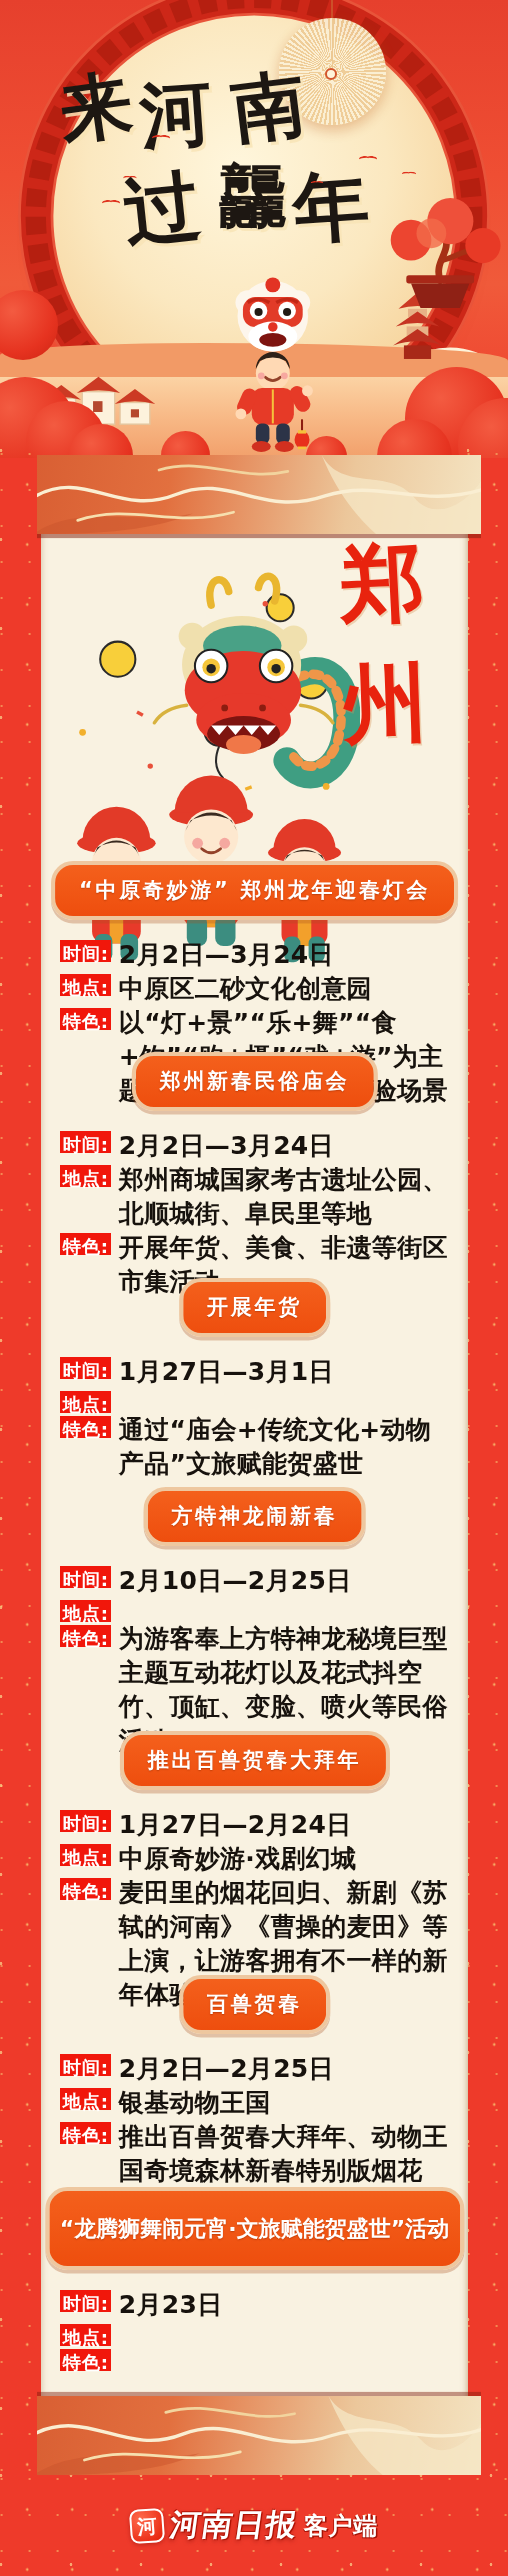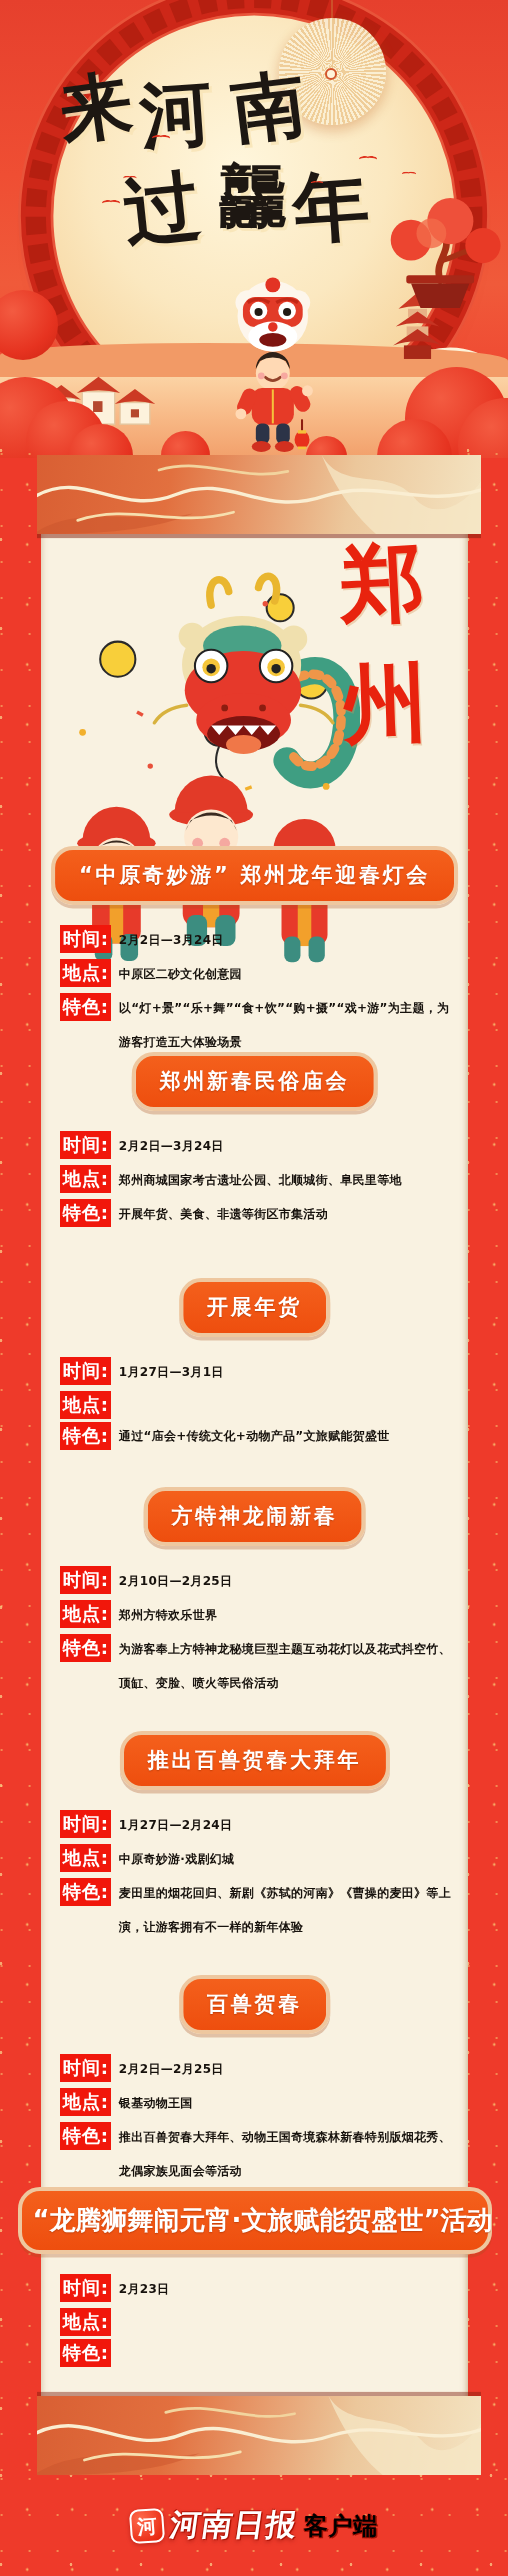--- a/index.html
+++ b/index.html
@@ -44,42 +44,42 @@
   .bar.top{top:455px;box-shadow:0 4.1px 0 rgba(126,28,10,.5);}
   .bar.bottom{top:2396px;box-shadow:0 -4.1px 0 rgba(126,28,10,.45);}
   .bar svg{position:absolute;left:0;top:0;width:100%;height:100%;}
   .paper{position:absolute;left:41px;top:532px;width:427px;height:1867px;z-index:3;
          background:#f9f2e1;
          box-shadow:inset -4.7px 0 6.1px -4.1px rgba(150,105,55,.55),inset 4.7px 0 6.1px -4.1px rgba(150,105,55,.35);}
   .city{position:absolute;color:#e8230e;font-weight:900;line-height:1;
         text-shadow:1.4px 2px 0 rgba(214,150,90,.35);}
   
   .event{position:absolute;left:0;width:427px;}
-  .e1{top:314px}.e2{top:520px}.e3{top:746px}.e4{top:955px}.e5{top:1199px}.e6{top:1443px}.e7{top:1655px}
+  .e1{top:329px}.e2{top:520px}.e3{top:746px}.e4{top:955px}.e5{top:1199px}.e6{top:1443px}.e7{top:1655px}
   .badge{position:relative;left:50%;transform:translateX(-50%);width:max-content;max-width:474px;
          background:linear-gradient(180deg,#f4601c,#ee4e0e);
          border:4.7px solid #eec79f;border-radius:22px;box-shadow:0 3.4px 0 rgba(170,80,30,.3);
          color:#fff;font-weight:900;font-size:21px;letter-spacing:2.7px;
          padding:0 24.4px;line-height:51px;white-space:nowrap;
          text-shadow:0 1.4px 1.4px rgba(140,40,0,.45);margin-bottom:17.6px;}
-  .e7 .badge{font-size:26px;letter-spacing:0;padding:4px 11px;}
+  .e7 .badge{font-size:22px;letter-spacing:0;padding:12px 11px;}
   .row{display:flex;align-items:flex-start;gap:7.5px;padding:0 14.2px 0 19px;}
   .tag{flex:none;background:#f1170b;color:#fff;font-size:18.3px;font-weight:700;
-       height:28px;line-height:28.4px;padding:0 2.7px;margin-top:2.7px;letter-spacing:0.7px;}
-  .row p{margin:0;flex:1;font-size:12px;font-weight:700;color:#17120d;line-height:34px;letter-spacing:0.3px;}
+       height:22px;line-height:28.4px;padding:0 2.7px;margin-top:2.7px;letter-spacing:0.7px;}
+  .row p{margin:0;flex:1;font-size:25px;font-weight:700;color:#17120d;line-height:34px;letter-spacing:0.3px;}
   
   .brand{position:absolute;left:0;top:2505px;width:508px;display:flex;justify-content:center;
          align-items:center;gap:6.1px;z-index:2;}
   .brand-icon{width:34px;height:34px;border-radius:8.8px;border:2px solid #fff;
               background:radial-gradient(circle at 30% 25%,#ff6a4d,#e51e07);
               color:#fff;font-size:19.6px;font-weight:900;display:flex;align-items:center;justify-content:center;
               transform:rotate(-4deg);box-shadow:0 1.4px 4.1px rgba(120,10,0,.4);}
   .brand-name{color:#fff;font-size:30.5px;font-weight:900;transform:skewX(-8deg);
               text-shadow:1.4px 1.4px 0 #b01204,-0.7px -0.7px 0 #b01204,0 2px 4.1px rgba(120,10,0,.5);letter-spacing:1.4px;}
-  .brand-suffix{color:#000000;font-size:24px;font-weight:900;letter-spacing:0.7px;
+  .brand-suffix{color:#ffffff;font-size:24px;font-weight:900;letter-spacing:0.7px;
               text-shadow:1.4px 1.4px 0 #a31104,-0.7px 0.7px 0 #a31104;}
 </style>
 </head>
 <body>
 
 <div class="page">
 
   <div class="hero">
     <div class="moon"></div>
     <svg class="ring-svg" viewBox="0 0 720 720">
@@ -354,21 +354,20 @@
     </section>
 
     <section class="event e4">
       <div class="badge"><span>方特神龙闹新春</span></div>
       <div class="row">
         <span class="tag">时间:</span>
         <p>2月10日—2月25日</p>
       </div>
       <div class="row">
         <span class="tag">地点:</span>
-        <p>郑州方特欢乐世界</p>
       </div>
       <div class="row">
         <span class="tag">特色:</span>
         <p>为游客奉上方特神龙秘境巨型主题互动花灯以及花式抖空竹、顶缸、变脸、喷火等民俗活动</p>
       </div>
     </section>
 
     <section class="event e5">
       <div class="badge"><span>推出百兽贺春大拜年</span></div>
       <div class="row">

